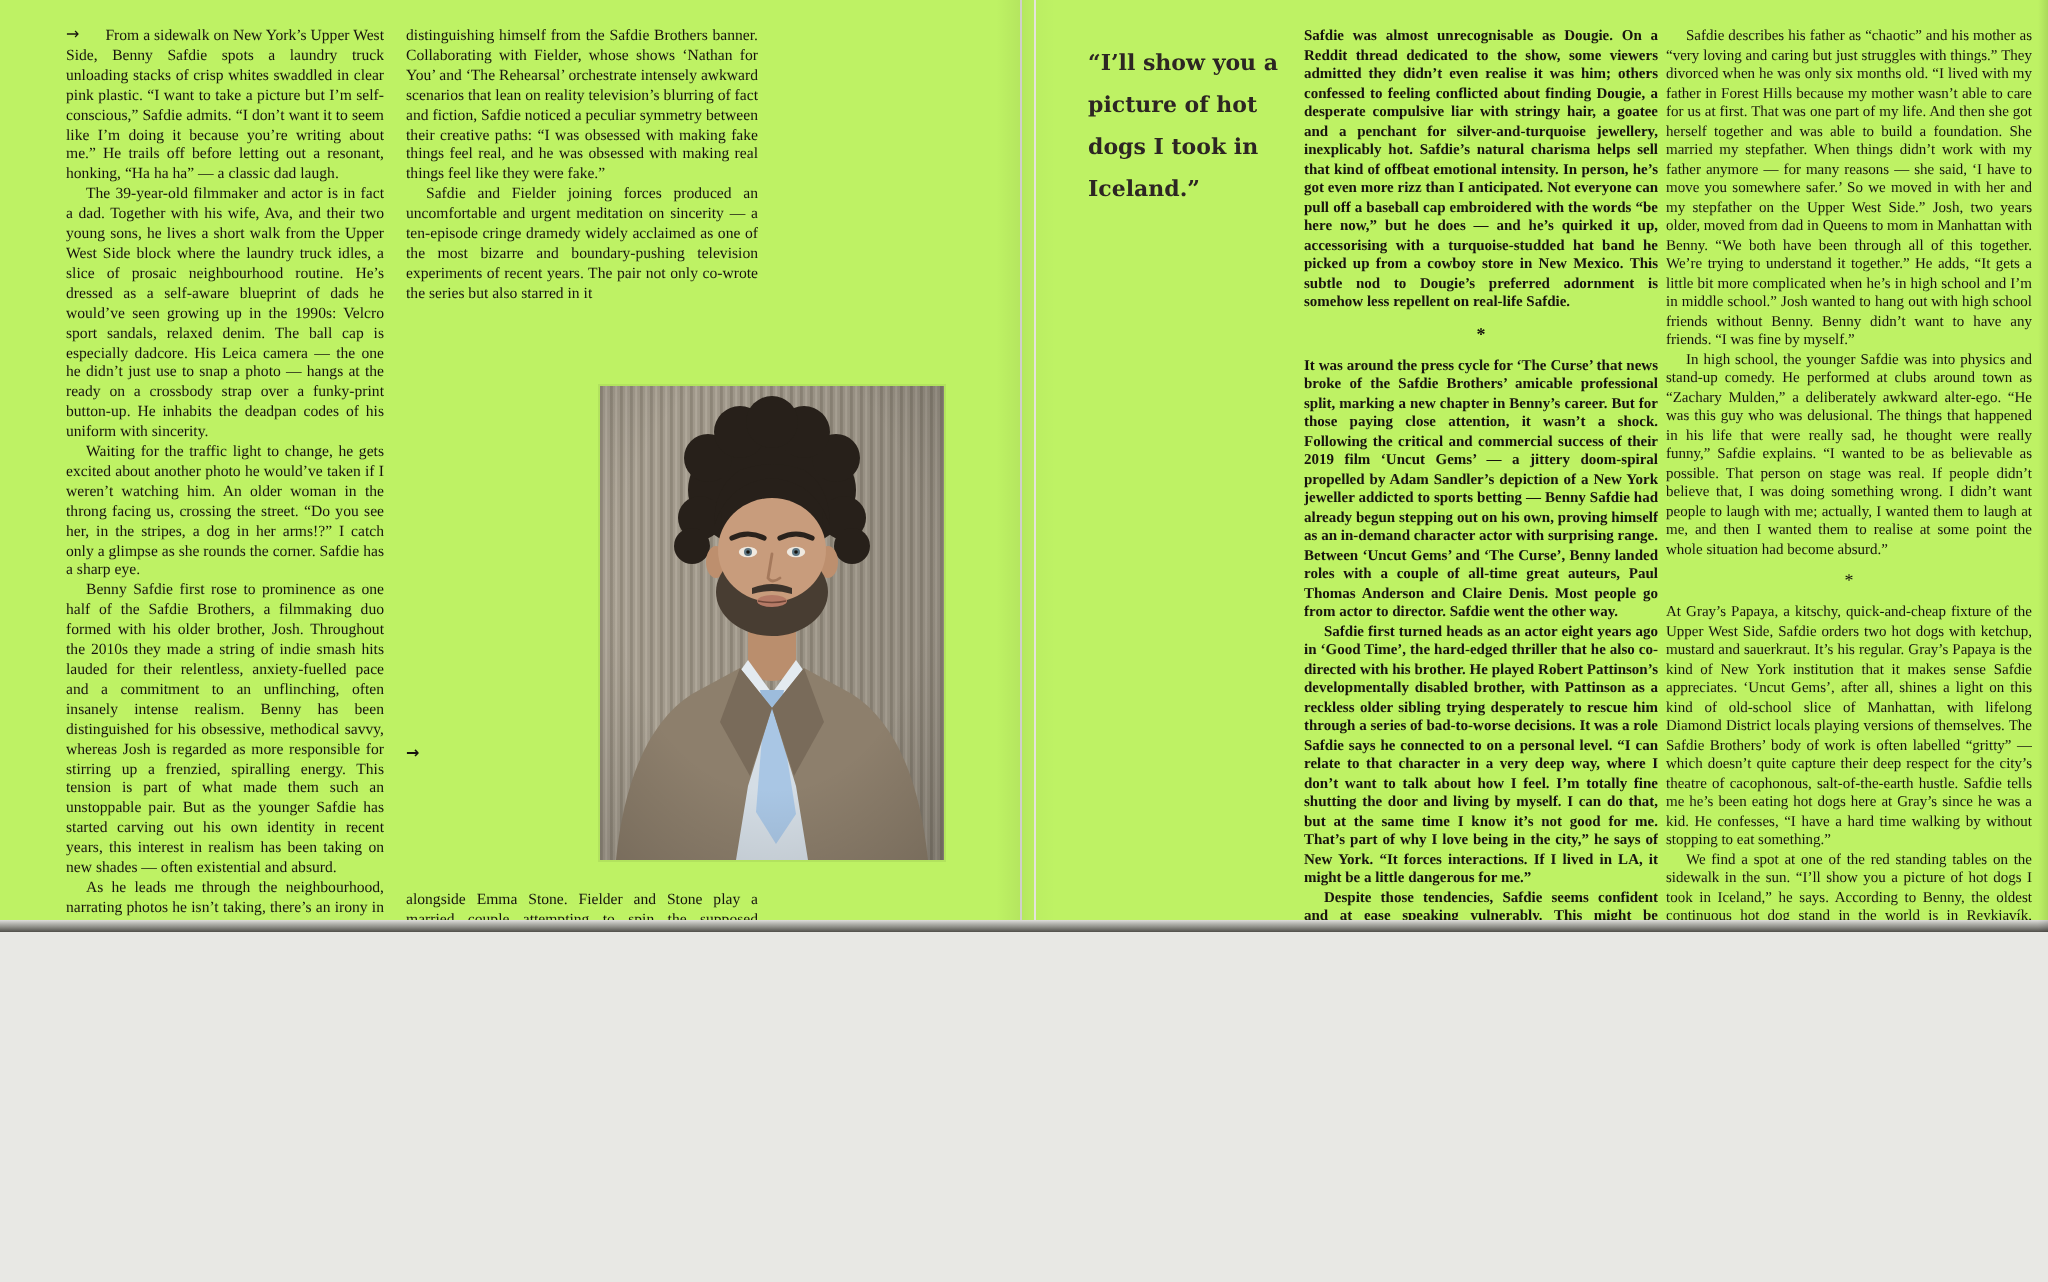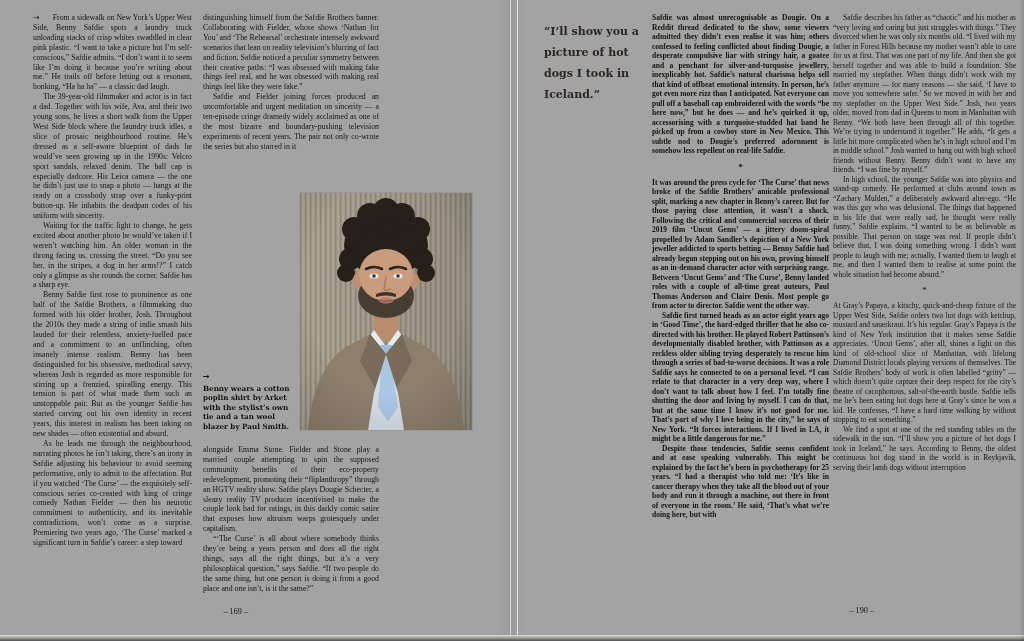--- a/index.html
+++ b/index.html
@@ -1,16 +1,16 @@
 <!DOCTYPE html>
 <html><head>
 <meta charset="utf-8">
 <style>
   html,body{margin:0;padding:0;background:#e8e8e4;}
-  .spread{position:relative;width:1024px;height:641px;background:#a3a3a3;overflow:hidden;
+  .spread{position:relative;width:1024px;height:466px;background:#bef264;overflow:hidden;
           font-family:"Liberation Serif",serif;color:#17130e;}
   
   .gutter-shade{position:absolute;left:498px;top:0;width:30px;height:641px;
     background:linear-gradient(90deg,rgba(0,0,0,0) 0%,rgba(0,0,0,0.05) 40%,rgba(0,0,0,0.02) 60%,rgba(0,0,0,0) 100%);}
   .gutter-line-a{position:absolute;left:510px;top:0;width:1px;height:636px;background:#d0d0ca;}
   .gutter-line-b{position:absolute;left:517px;top:0;width:1px;height:636px;background:#e3e3dd;}
   .bottom-edge{position:absolute;left:0;bottom:0;width:1024px;height:6px;
     background:linear-gradient(180deg,#dededa 0%,#93938d 55%,#504f4a 100%);}
   .right-edge{position:absolute;right:0;top:0;width:5px;height:641px;
     background:linear-gradient(270deg,rgba(0,0,0,0.10),rgba(0,0,0,0));}
@@ -61,21 +61,20 @@
       <p class="para">As he leads me through the neighbourhood, narrating photos he isn’t taking, there’s an irony in Safdie adjusting his behaviour to avoid seeming performative, only to admit to the affectation. But if you watched ‘The Curse’ — the exquisitely self-conscious series co-created with king of cringe comedy Nathan Fielder — then his neurotic commitment to authenticity, and its inevitable contradictions, won’t come as a surprise. Premiering two years ago, ‘The Curse’ marked a significant turn in Safdie’s career: a step toward</p>
     </div>
 
     <div class="col lcol2top">
       <p class="para flush">distinguishing himself from the Safdie Brothers banner. Collaborating with Fielder, whose shows ‘Nathan for You’ and ‘The Rehearsal’ orchestrate intensely awkward scenarios that lean on reality television’s blurring of fact and fiction, Safdie noticed a peculiar symmetry between their creative paths: “I was obsessed with making fake things feel real, and he was obsessed with making real things feel like they were fake.”</p>
       <p class="para">Safdie and Fielder joining forces produced an uncomfortable and urgent meditation on sincerity — a ten-episode cringe dramedy widely acclaimed as one of the most bizarre and boundary-pushing television experiments of recent years. The pair not only co-wrote the series but also starred in it</p>
     </div>
 
     <div class="caption-block">
       <div class="caption-arrow">→</div>
-      <p class="caption-text">Benny wears a cotton poplin shirt by Arket with the stylist’s own tie and a tan wool blazer by Paul Smith.</p>
     </div>
 
     <figure class="photo-fig">
       <svg width="172" height="237" viewBox="0 0 172 237" role="img">
         <defs>
           <pattern id="cord" width="5" height="12" patternUnits="userSpaceOnUse">
             <rect width="5" height="12" fill="#a69e90"></rect>
             <rect width="1.4" height="12" fill="#928a7c"></rect>
             <rect x="2.6" width="1" height="12" fill="#b5ad9f"></rect>
           </pattern>

